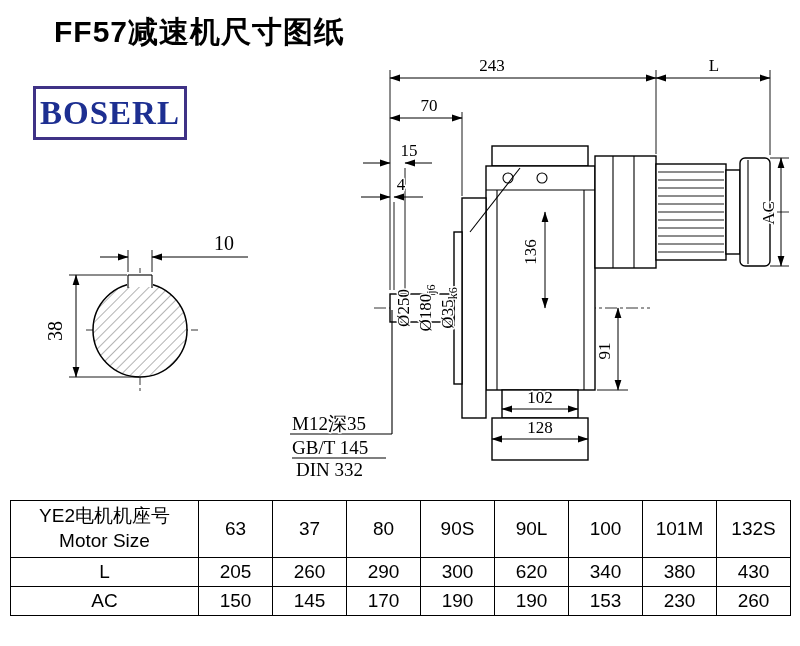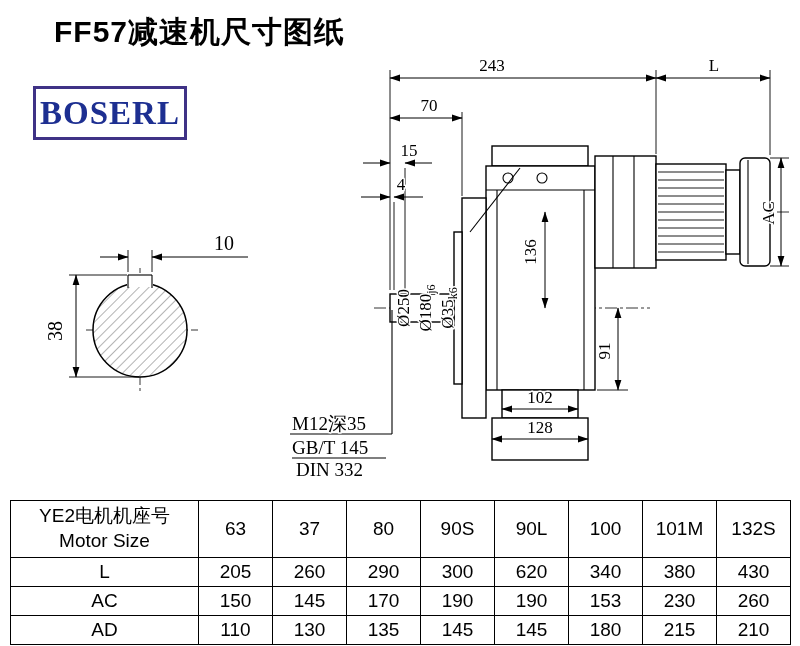--- a/index.html
+++ b/index.html
@@ -223,25 +223,14 @@
       <td>AC</td>
       <td>150</td>
       <td>145</td>
       <td>170</td>
       <td>190</td>
       <td>190</td>
       <td>153</td>
       <td>230</td>
       <td>260</td>
     </tr>
-    <tr>
-      <td>AD</td>
-      <td>110</td>
-      <td>130</td>
-      <td>135</td>
-      <td>145</td>
-      <td>145</td>
-      <td>180</td>
-      <td>215</td>
-      <td>210</td>
-    </tr>
   </tbody>
 </table>
 
 </body></html>

